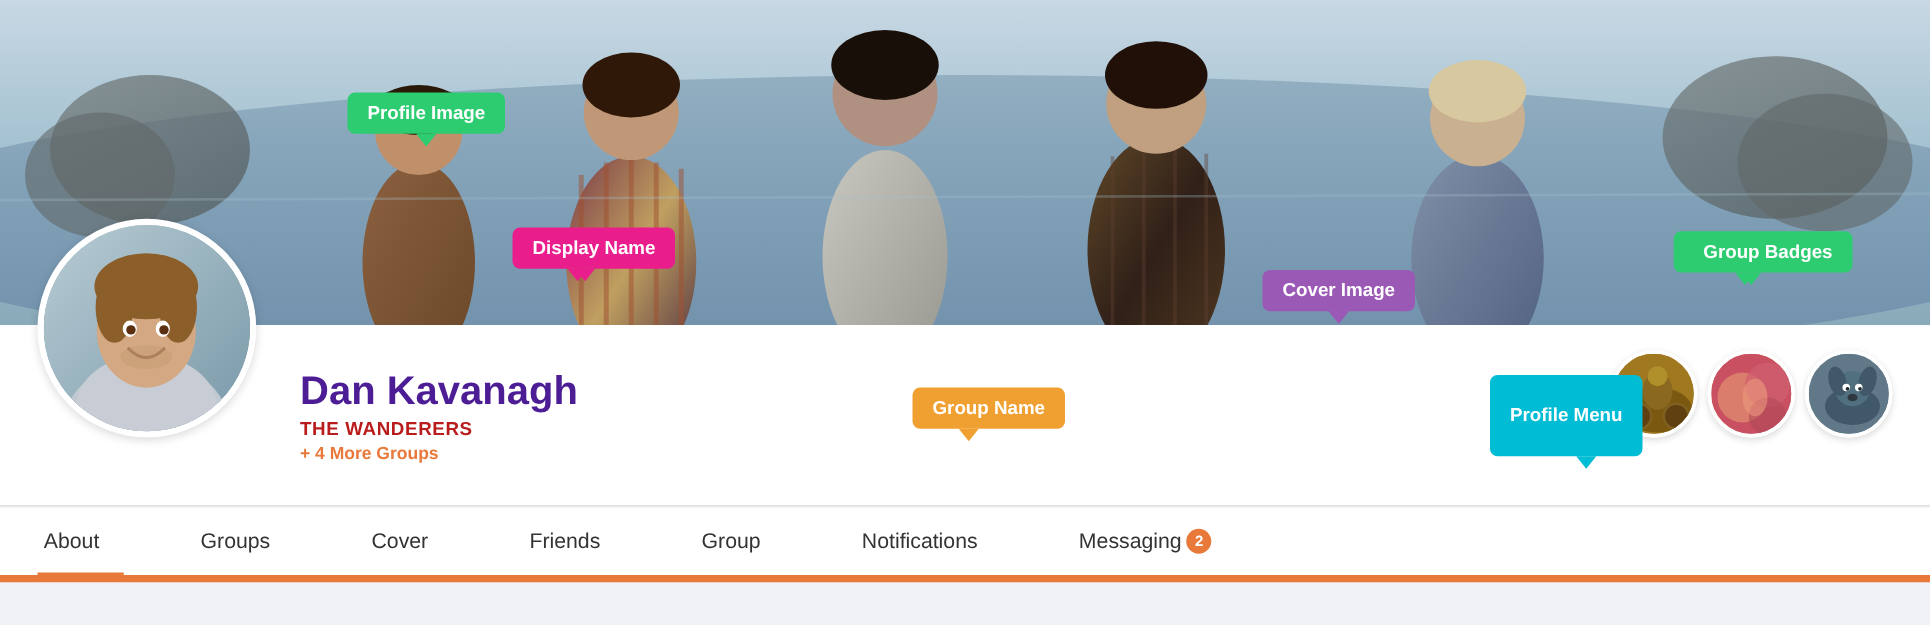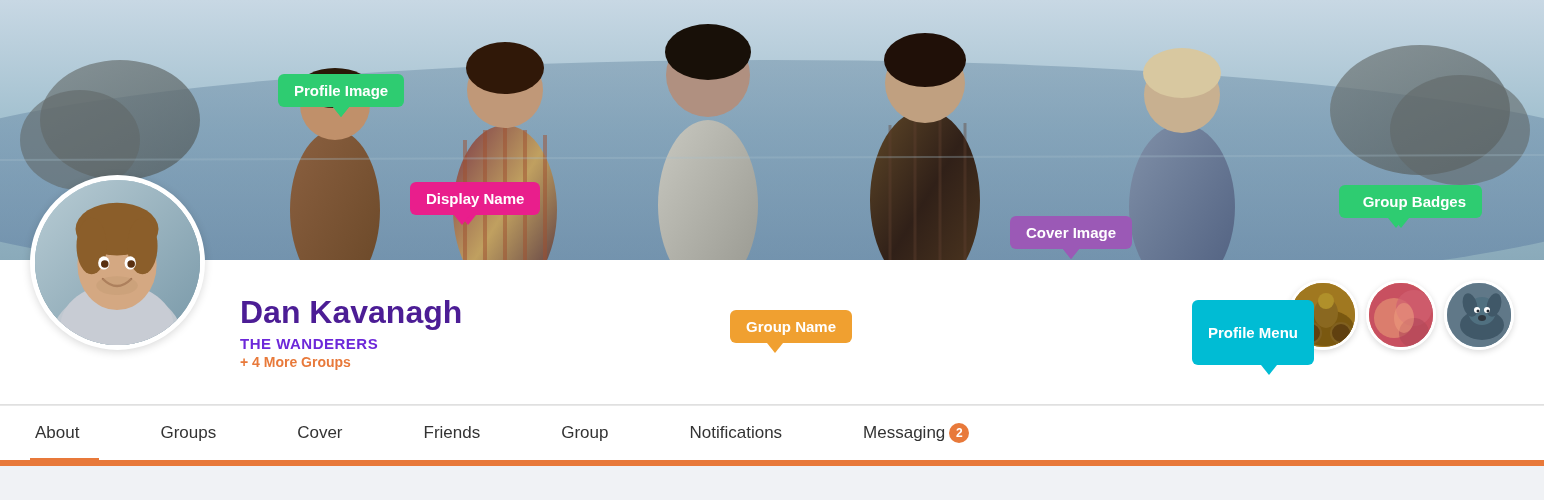--- a/index.html
+++ b/index.html
@@ -147,21 +147,21 @@
     }
 
     .profile-name {
       font-size: 32px;
       font-weight: 700;
       color: #4c1d95;
       display: inline-block;
     }
 
     .group-name-line {
-      color: #6d28d9;
+      color: #b91c1c;
       font-size: 15px;
       font-weight: 700;
       letter-spacing: 0.5px;
       margin-top: 4px;
     }
 
     .more-groups-link {
       color: #e8793a;
       font-size: 14px;
       font-weight: 600;

